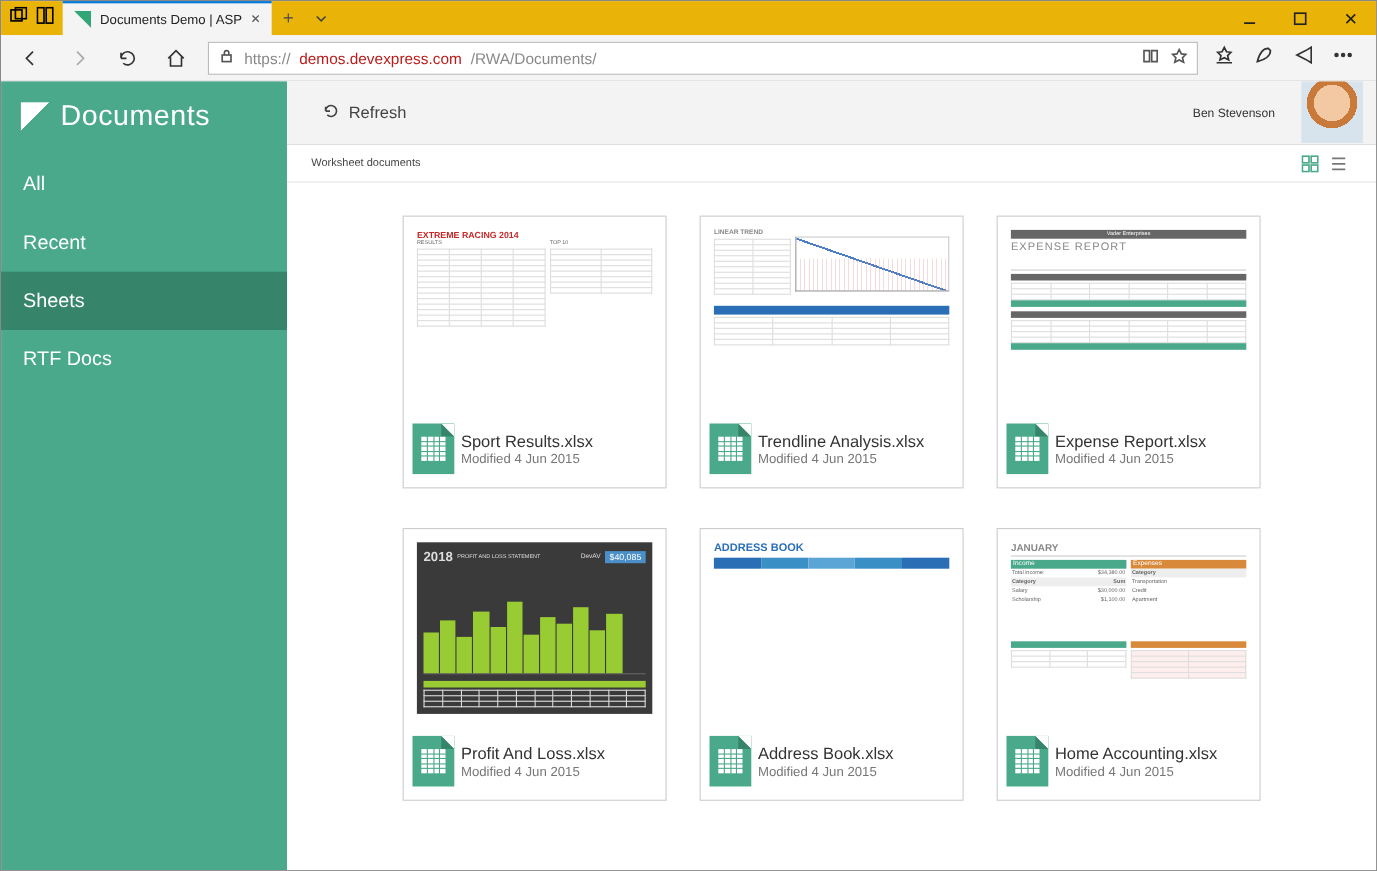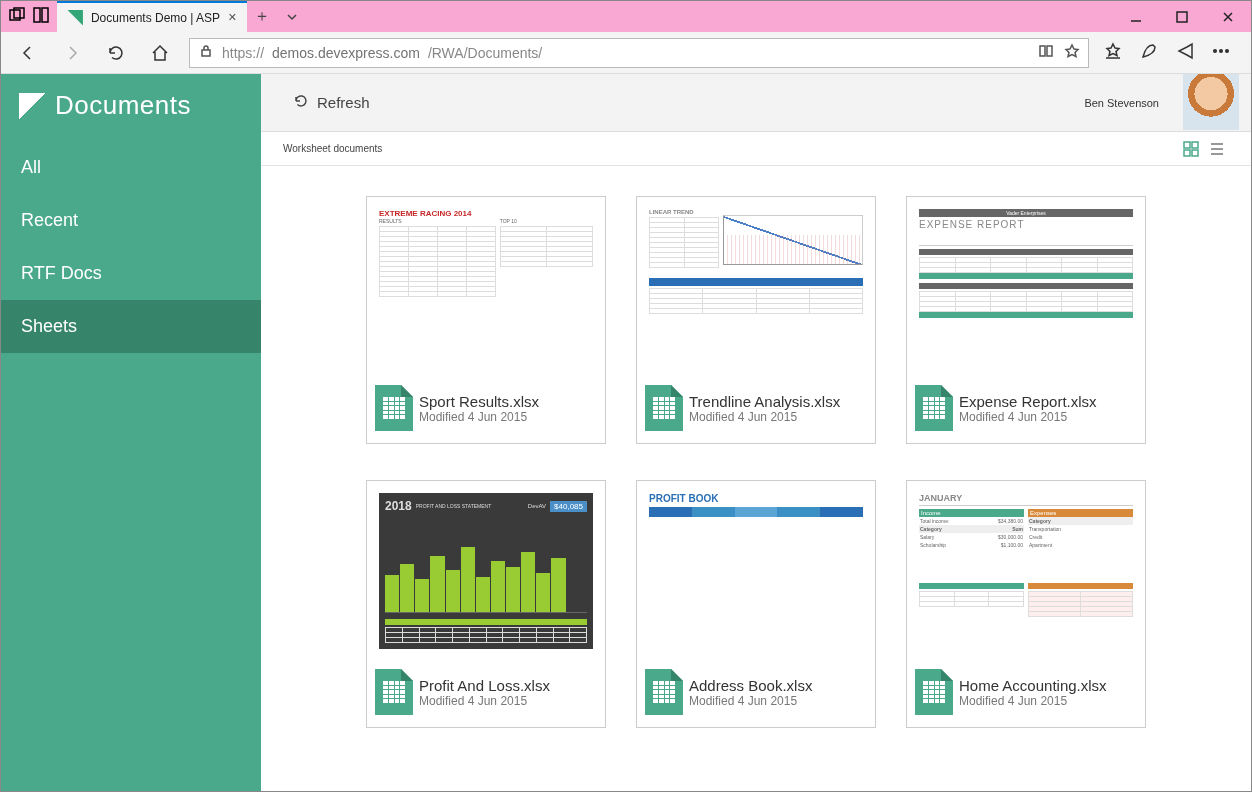--- a/index.html
+++ b/index.html
@@ -1,34 +1,34 @@
 <!DOCTYPE html>
 <html><head>
 <meta charset="utf-8">
 <style>
   * { box-sizing: border-box; margin: 0; padding: 0; font-family: "Segoe UI", Arial, sans-serif; }
   body { width: 1252px; height: 792px; overflow: hidden; background: #fff; border: 1px solid #888; }
 
   
-  .titlebar { height: 31px; background: #f9a8d4; display: flex; align-items: stretch; }
+  .titlebar { height: 31px; background: #eab308; display: flex; align-items: stretch; }
   .titlebar .os-icons { display:flex; align-items:center; gap:8px; padding:0 8px; }
   .titlebar .tab { background: #f4f4f4; border-top: 2px solid #0078d7; display:flex; align-items:center; padding:0 10px; width: 190px; gap:8px; }
   .titlebar .tab-title { font-size: 12px; color:#222; white-space:nowrap; overflow:hidden; }
   .titlebar .favicon { width:16px; height:16px; background:#33a678; clip-path: polygon(0 0, 100% 0, 100% 100%); }
   .titlebar .plus { width:30px; display:flex; align-items:center; justify-content:center; color:#444; font-size:16px; }
   .titlebar .chev { width:30px; display:flex; align-items:center; justify-content:center; color:#444; }
   .titlebar .spacer { flex:1; }
   .titlebar .winbtn { width:46px; display:flex; align-items:center; justify-content:center; color:#222; }
   .titlebar .x-close { font-size:11px; color:#555; margin-left:auto; }
 
   .navbar { height: 42px; background: #f4f4f4; display:flex; align-items:center; padding:12px 12px; gap:14px; border-bottom:1px solid #ddd; }
   .navbar .icon-btn { width:30px; height:30px; display:flex; align-items:center; justify-content:center; color:#333; }
   .navbar .icon-btn.disabled { color:#aaa; }
   .url-box { flex:1; height:30px; background:#fff; border:1px solid #bbb; display:flex; align-items:center; padding:0 8px; gap:8px; font-size:14px; color:#555; }
-  .url-box .host { color:#737373; }
+  .url-box .host { color:#b91c1c; }
   .url-box .path { color:#888; }
   .url-right { margin-left:auto; display:flex; gap:10px; color:#555; }
   .tool-icons { display:flex; gap:16px; color:#333; padding-right:8px; }
 
   
   .app { display:flex; height: calc(792px - 31px - 42px - 2px); }
   .sidebar { width: 260px; background:#4aa98a; display:flex; flex-direction:column; color:#fff; }
   .brand { padding:16px 18px 20px; display:flex; align-items:center; gap:10px; }
   .brand-icon { width:26px; height:26px; background:linear-gradient(135deg,#fff 50%, transparent 50%); }
   .brand-text { font-size:26px; font-weight:400; letter-spacing:0.5px; }
@@ -181,22 +181,22 @@
 </div>
 
 <div class="app">
   <div class="sidebar">
     <div class="brand">
       <div class="brand-icon"></div>
       <div class="brand-text">Documents</div>
     </div>
     <div class="nav-item">All</div>
     <div class="nav-item">Recent</div>
+    <div class="nav-item active">Sheets</div>
     <div class="nav-item">RTF Docs</div>
-    <div class="nav-item active">Sheets</div>
   </div>
 
   <div class="main">
     <div class="topbar">
       <div class="refresh-btn">
         <span><svg class="ic" viewBox="0 0 16 16">
               <path d="M3 8a5 5 0 1 1 1.5 3.5M3 8V4m0 4h4"></path>
             </svg></span>
         <span>Refresh</span>
       </div>
@@ -730,21 +730,21 @@
             <div class="file-meta">
               <div class="file-name">Profit And Loss.xlsx</div>
               <div class="file-date">Modified 4 Jun 2015</div>
             </div>
           </div>
         </div>
 
         <div class="doc-card">
           <div class="thumb">
             <div class="thumb-inner">
-              <div style="font-size:10px;font-weight:bold;color:#2a6fb5;margin-bottom:3px">PROFIT BOOK</div>
+              <div style="font-size:10px;font-weight:bold;color:#2a6fb5;margin-bottom:3px">ADDRESS BOOK</div>
               <div style="display:flex;height:10px">
                 <div style="flex:1;background:#2a6fb5"></div>
                   <div style="flex:1;background:#3a8fc5"></div>
                   <div style="flex:1;background:#5aa5d5"></div>
                   <div style="flex:1;background:#3a8fc5"></div>
                   <div style="flex:1;background:#2a6fb5"></div>
               </div>
             </div>
           </div>
           <div class="card-footer">

